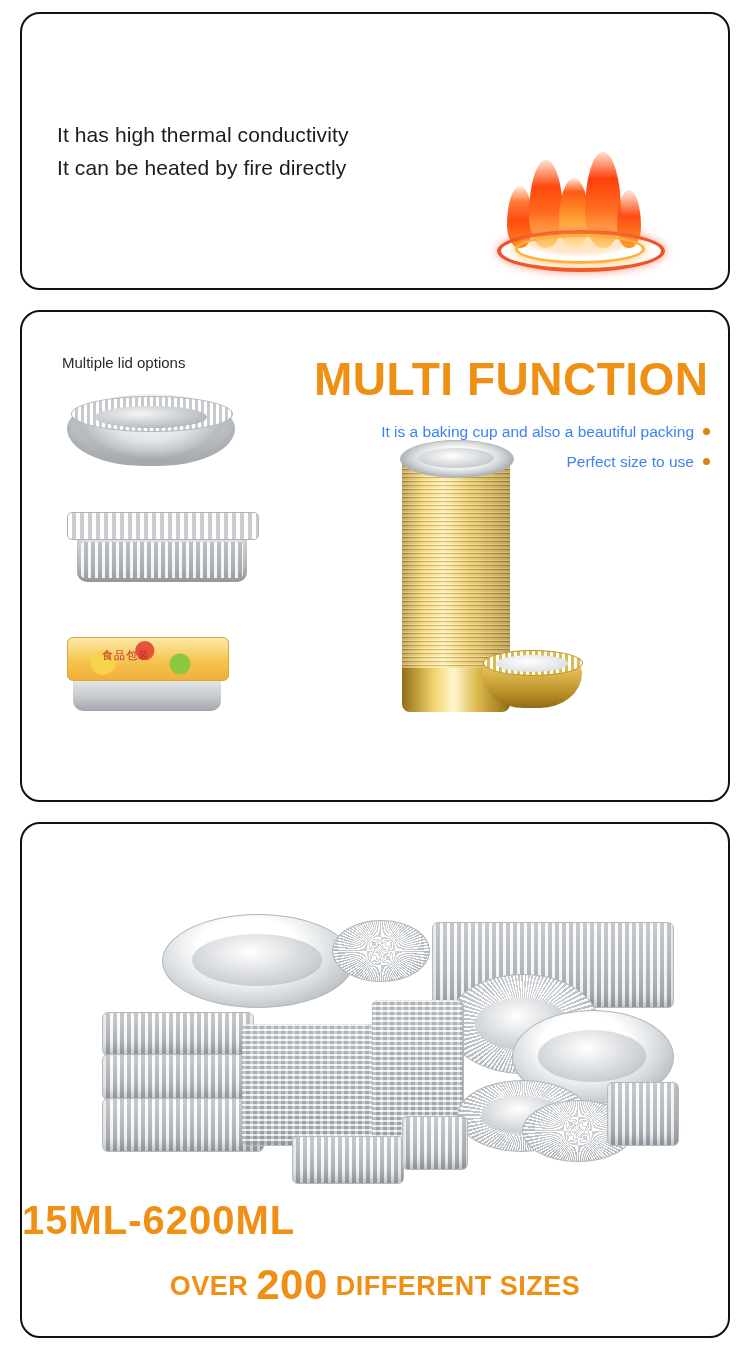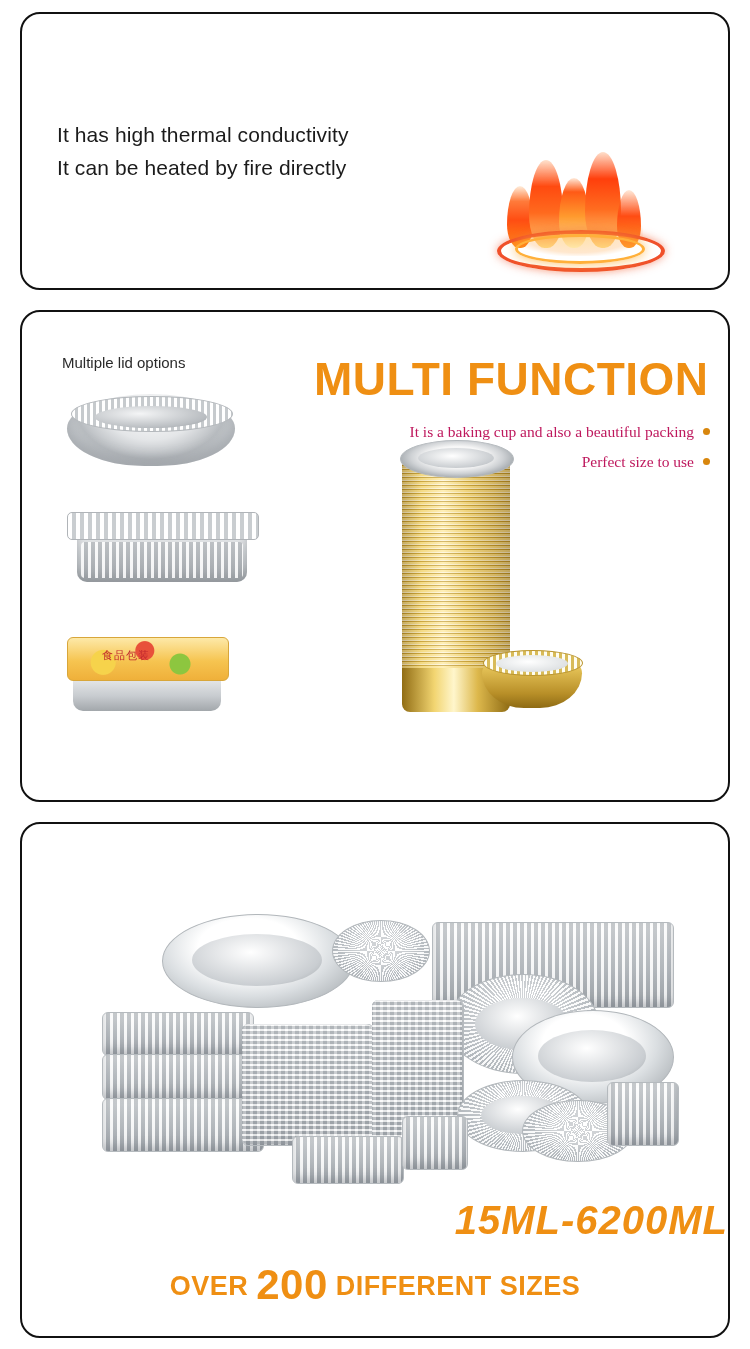--- a/index.html
+++ b/index.html
@@ -113,23 +113,22 @@
     font-weight: bold;
     color: #ef8f13;
     letter-spacing: 0.5px;
   }
   .mf-bullets {
     position: absolute;
     right: 18px;
     top: 105px;
     text-align: right;
     font-size: 15.5px;
-    color: #be185d;
+    color: #3b82f6;
     line-height: 30px;
-    font-family: Liberation Serif, serif;
   }
   .mf-bullets .row { white-space: nowrap; }
   .mf-bullets .dot {
     display: inline-block;
     width: 7px; height: 7px;
     border-radius: 50%;
     background: #d8860d;
     margin-left: 9px;
     vertical-align: 2px;
   }
@@ -315,27 +314,26 @@
     top: 22px;
     font-size: 40px;
     font-weight: bold;
     color: #ef8f13;
     letter-spacing: 0.2px;
     white-space: nowrap;
   }
   .ml-line {
     position: absolute;
     width: 100%;
-    text-align: right;
+    text-align: left;
     top: 374px;
     font-size: 40px;
     font-weight: bold;
     color: #ef8f13;
     letter-spacing: 1px;
-    font-style: italic;
   }
   .over-line {
     position: absolute;
     width: 100%;
     text-align: center;
     top: 440px;
     color: #ef8f13;
     font-size: 27px;
     font-weight: bold;
     letter-spacing: 0.5px;

